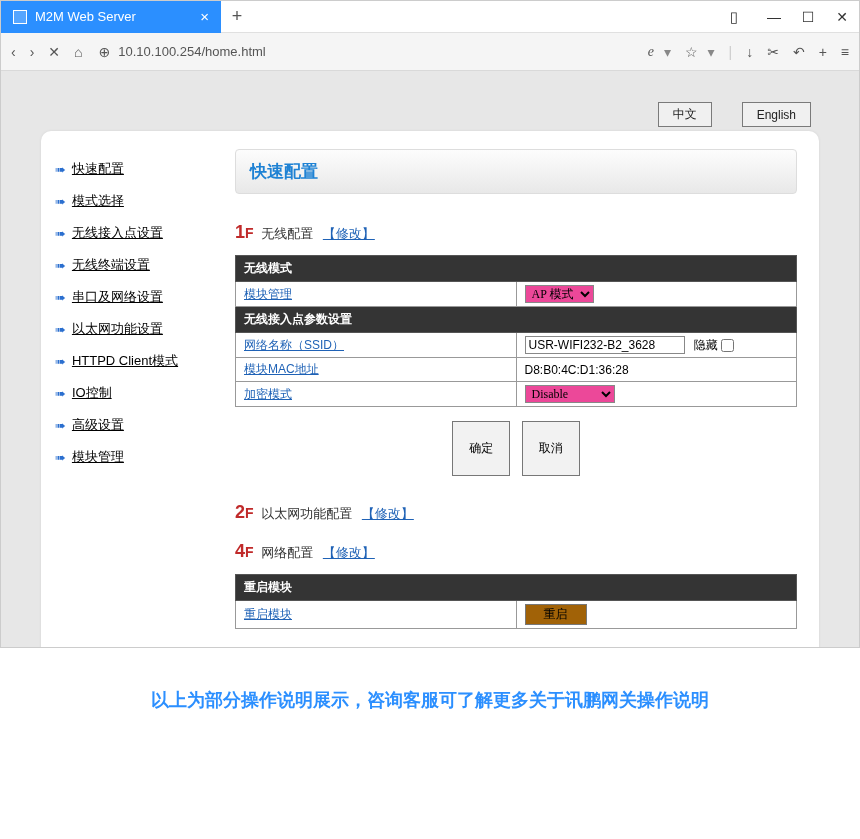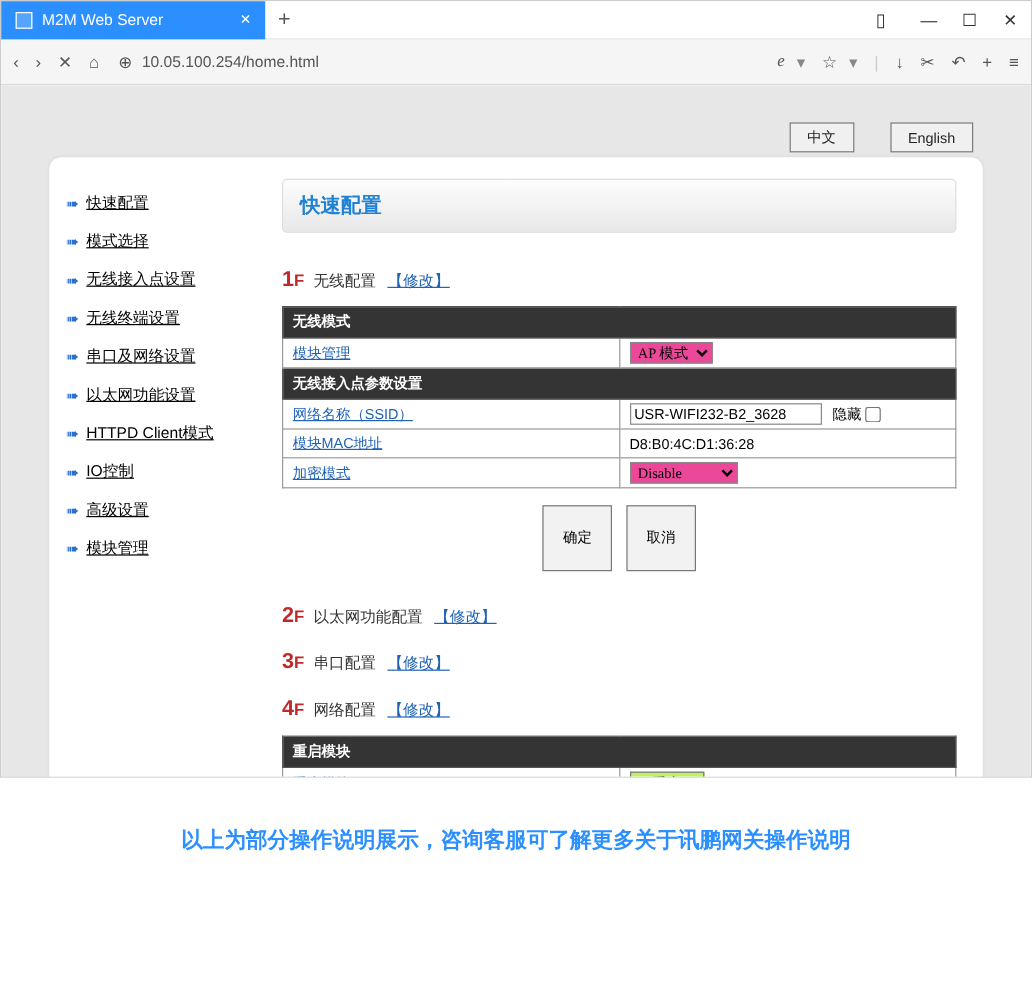--- a/index.html
+++ b/index.html
@@ -91,21 +91,21 @@
 
   <div class="toolbar">
     <div class="nav-btns">
       <span>‹</span>
       <span>›</span>
       <span>✕</span>
       <span>⌂</span>
     </div>
     <div class="addr-wrap">
       <span>⊕</span>
-      <span class="addr-text">10.05.100.254/home.html</span>
+      <span class="addr-text">10.10.100.254/home.html</span>
     </div>
     <div class="toolbar-right">
       <span style="font-style:italic;font-family:serif;">e</span>
       <span class="chev">▾</span>
       <span>☆</span>
       <span class="chev">▾</span>
       <span class="sep">|</span>
       <span>↓</span>
       <span>✂</span>
       <span>↶</span>
@@ -210,38 +210,33 @@
             <button>确定</button>
             <button>取消</button>
           </div>
 
           <div class="step-row">
             <span class="num">2</span><span class="f">F</span>
             <span class="label">以太网功能配置</span>
             <span class="edit">【修改】</span>
           </div>
           <div class="step-row" style="margin-top:18px;">
-            <span class="num">3</span><span class="f">F</span>
-            <span class="label">串口配置</span>
-            <span class="edit">【修改】</span>
-          </div>
-          <div class="step-row" style="margin-top:18px;">
             <span class="num">4</span><span class="f">F</span>
             <span class="label">网络配置</span>
             <span class="edit">【修改】</span>
           </div>
 
           <table class="cfg-table" style="margin-top:6px;">
             <tbody>
                 <tr>
                   <th colspan="2">重启模块</th>
                 </tr>
             <tr>
               <td class="key">重启模块</td>
-              <td><button style="padding:1px 18px;border:1px solid #777;background:#bef264;font-size:12px;">重启</button></td>
+              <td><button style="padding:1px 18px;border:1px solid #777;background:#a16207;font-size:12px;">重启</button></td>
             </tr>
           </tbody>
             </table>
 
         </div>
       </div>
     </div>
   </div>
 
 </div>

